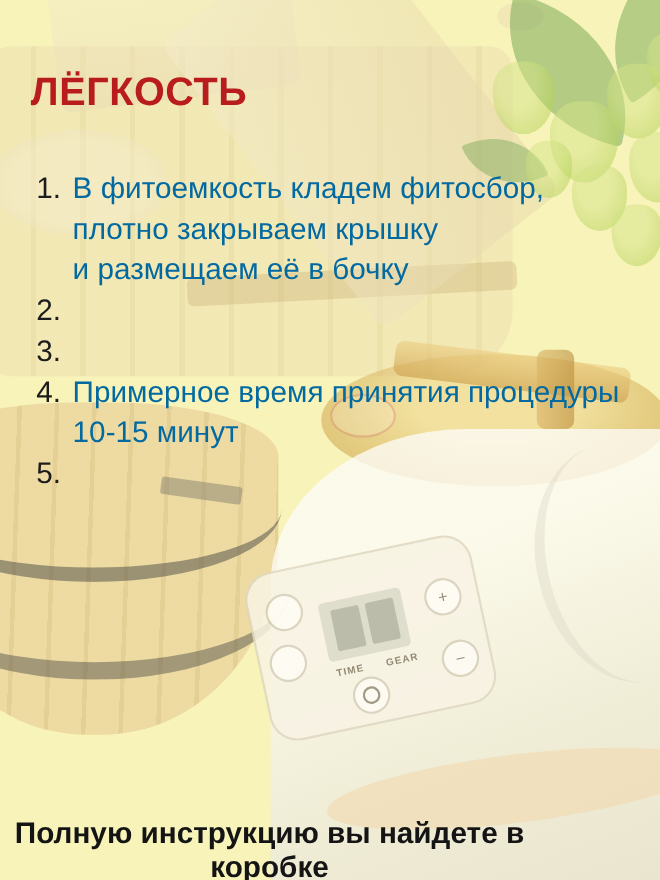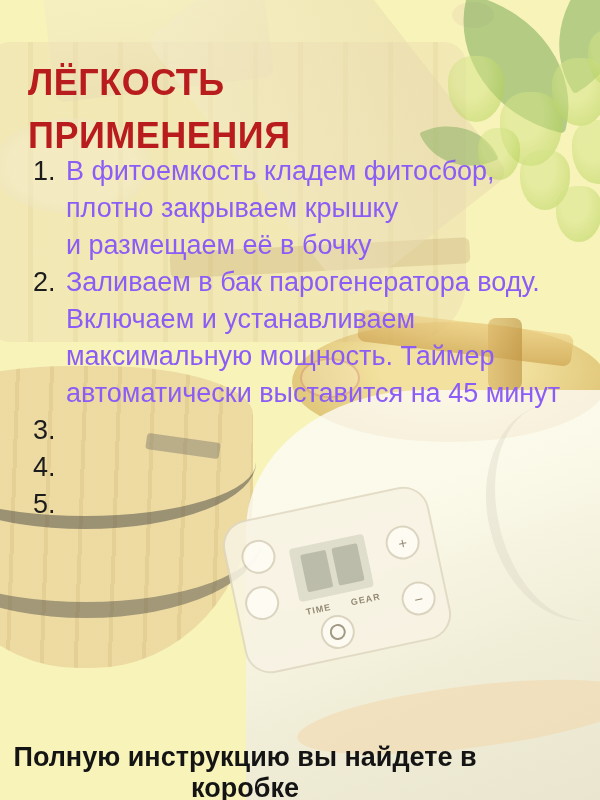--- a/index.html
+++ b/index.html
@@ -135,21 +135,21 @@
   }
   .steps{
     position:absolute;left:0;top:153px;width:600px;margin:0;padding:0 8px 0 33px;
     box-sizing:border-box;list-style:none;
   }
   .step{display:flex;align-items:flex-start;}
   .step-num{
     flex:0 0 33px;font-size:27px;line-height:37px;color:#1c1c1c;
   }
   .step-text{
-    font-size:27px;line-height:37px;color:#8b5cf6;white-space:pre-line;
+    font-size:27px;line-height:37px;color:#0369a1;white-space:pre-line;
   }
   .footer-note{
     position:absolute;left:0;top:742px;width:490px;text-align:center;
     font-size:27px;font-weight:bold;color:#141414;
   }
 </style>
 </head>
 <body>
 
 <div class="page">
@@ -209,42 +209,39 @@
           <div class="power-ring"></div>
         </div>
       </div>
     </div>
   </div>
 
   <div class="fg">
 
     <h1 class="title">
       <span>ЛЁГКОСТЬ</span><br>
-      <span>ПРИМЕНЕНИЯ</span>
     </h1>
 
     <ol class="steps">
       <li class="step">
         <span class="step-num">1.</span>
         <span class="step-text">В фитоемкость кладем фитосбор,
 плотно закрываем крышку
 и размещаем её в бочку</span>
       </li>
       <li class="step">
         <span class="step-num">2.</span>
-        <span class="step-text">Заливаем в бак парогенератора воду.
-Включаем и устанавливаем
-максимальную мощность. Таймер
-автоматически выставится на 45 минут</span>
       </li>
       <li class="step">
         <span class="step-num">3.</span>
       </li>
       <li class="step">
         <span class="step-num">4.</span>
+        <span class="step-text">Примерное время принятия процедуры
+10-15 минут</span>
       </li>
       <li class="step">
         <span class="step-num">5.</span>
       </li>
     </ol>
 
     <div class="footer-note">Полную инструкцию вы найдете в коробке</div>
   </div>
 
 </div>

